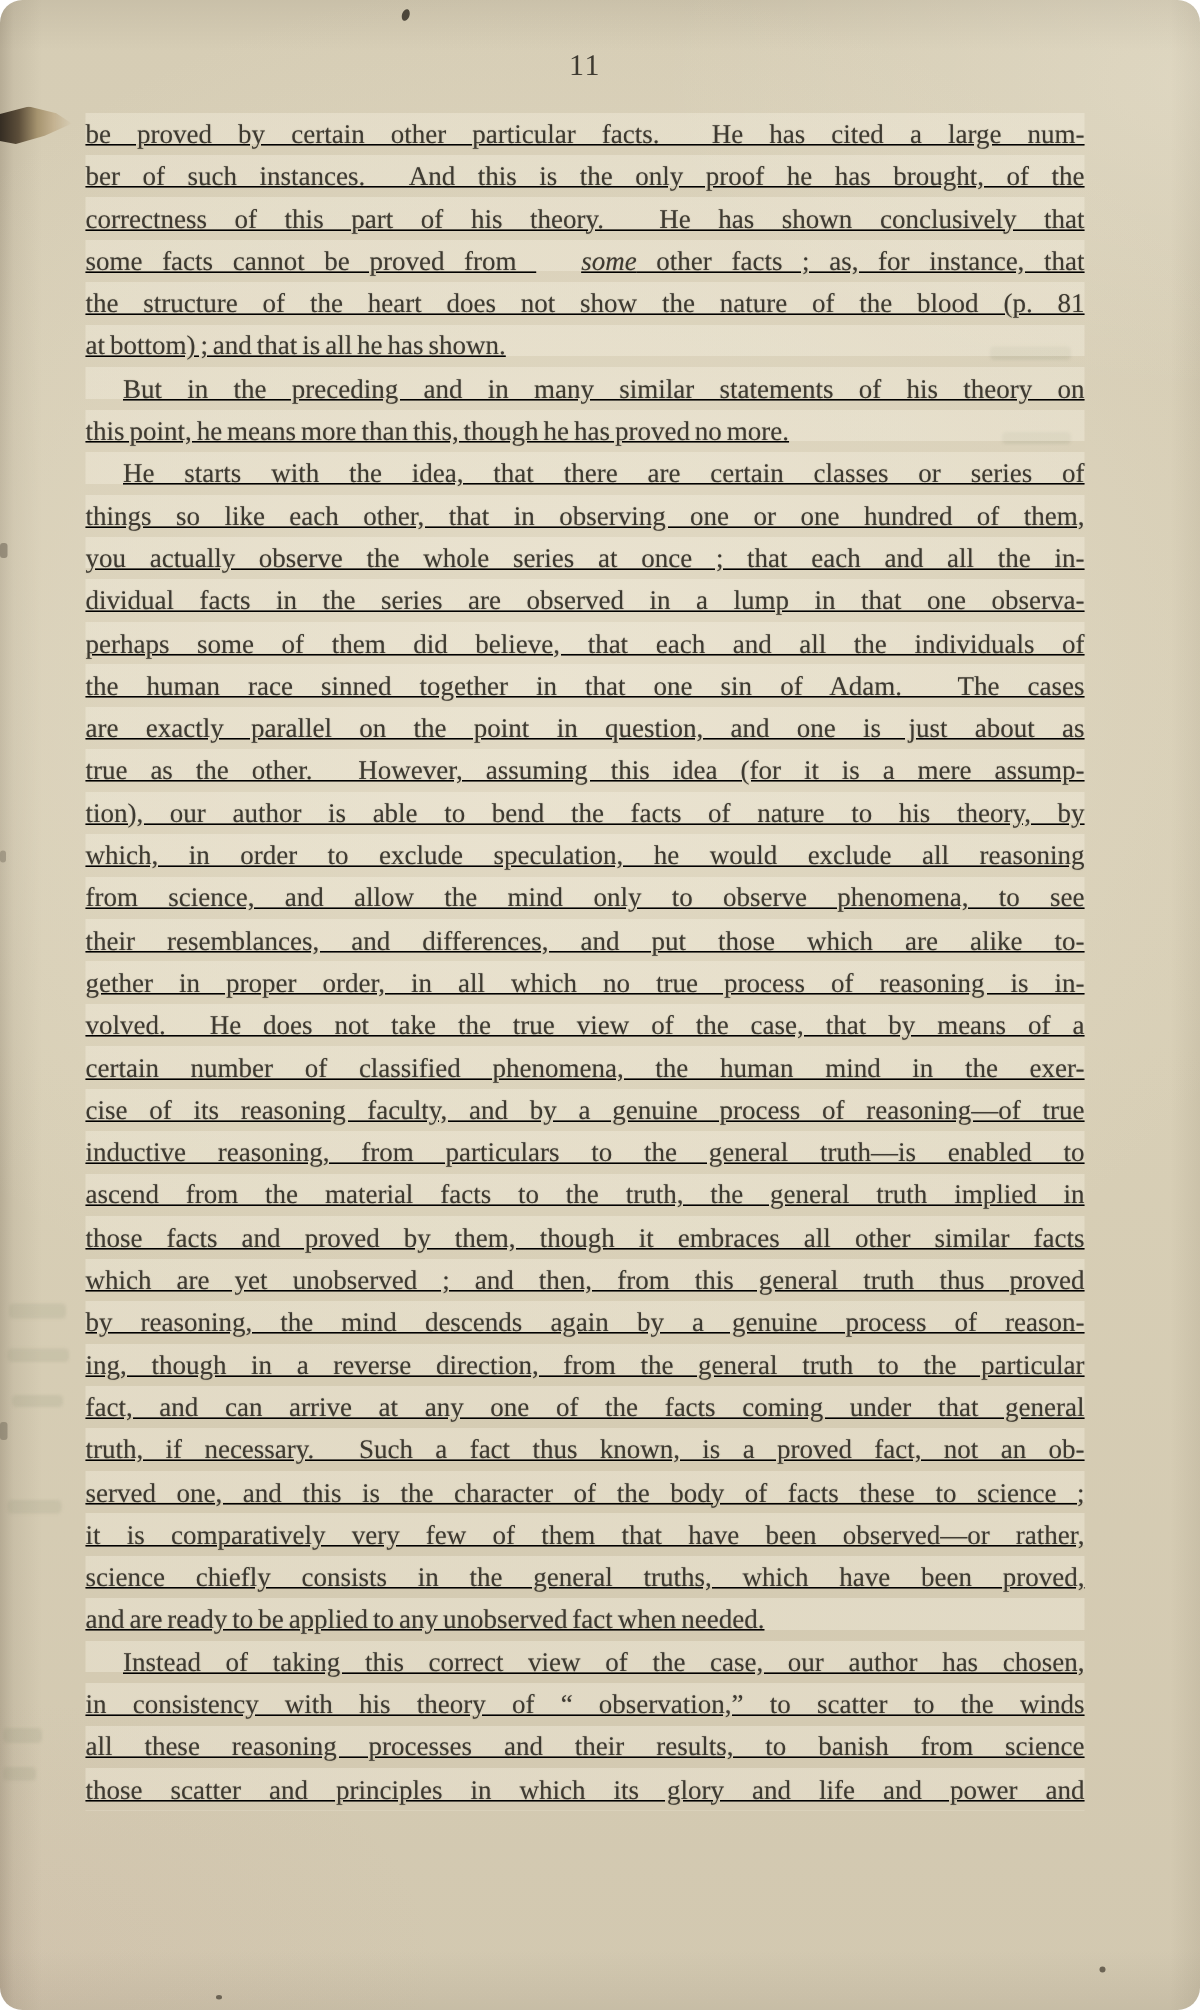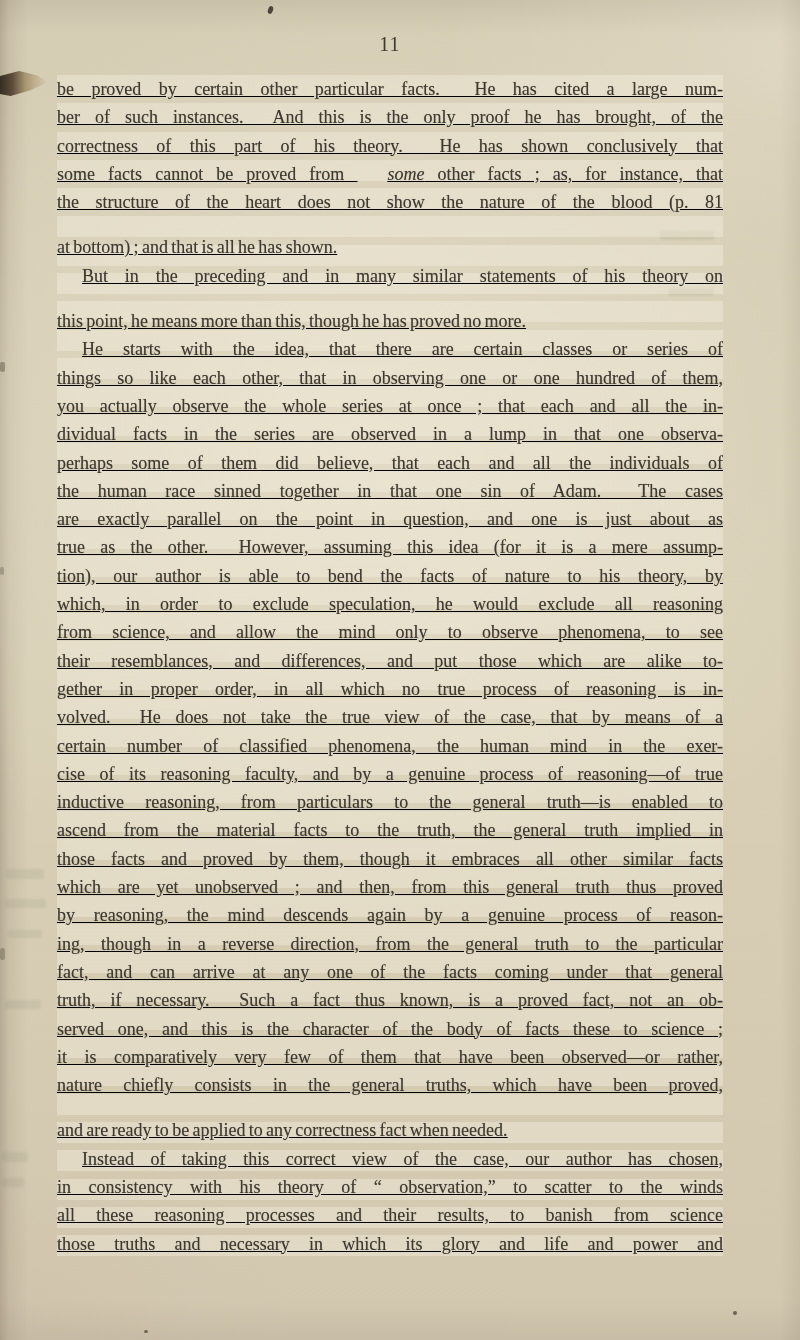--- a/index.html
+++ b/index.html
@@ -18,40 +18,41 @@
     position:absolute;inset:0;
     background:
       radial-gradient(ellipse 420px 260px at 0% 98%, rgba(190,150,140,0.10), rgba(190,150,140,0) 70%),
       radial-gradient(ellipse 560px 320px at 100% 4%, rgba(255,252,240,0.20), rgba(255,252,240,0) 65%),
       radial-gradient(ellipse 860px 760px at 46% 34%, var(--paper-light) 0%, rgba(226,218,197,0) 62%),
       linear-gradient(90deg, rgba(92,78,60,0.26) 0px, rgba(92,78,60,0.10) 9px, rgba(92,78,60,0) 28px),
       linear-gradient(270deg, rgba(96,84,64,0.10) 0px, rgba(96,84,64,0) 20px),
       linear-gradient(180deg, rgba(108,98,80,0.12) 0px, rgba(108,98,80,0) 34px),
       linear-gradient(0deg, rgba(104,92,74,0.10) 0px, rgba(104,92,74,0) 40px),
       linear-gradient(180deg, #d6cdb5 0%, var(--paper) 52%, #d2c8b0 100%);
+    border-radius: 15px;
   }
   .page-number{
     position:absolute;top:33px;left:57px;width:666px;
     text-align:center;font-size:20px;color:var(--ink);
     letter-spacing:1px;
   }
   .text-block{
     position:absolute;left:57px;top:75px;width:666px;
     background:repeating-linear-gradient(180deg,
       rgba(247,242,227,0.38) 0px, rgba(247,242,227,0.38) 21px,
       rgba(247,242,227,0) 21px, rgba(247,242,227,0) 28.3px);
     text-decoration:underline;
   }
   .line{
     height:28.3px;line-height:28.3px;font-size:18px;color:var(--ink);
     text-align:justify;text-align-last:justify;
     word-spacing:-1.2px;
     text-shadow:0 0 0.8px rgba(62,58,49,0.45);
   }
-  .line.end{text-align-last:left;margin-top:17px;}
+  .line.end{text-align-last:left;}
   .line.indent{text-indent:25px;}
   .line em{font-style:italic;margin-left:30px;}
   
   .stain-wedge{
     position:absolute;left:0;top:71px;width:48px;height:25px;
     background:linear-gradient(90deg,#352d23 0%,#5c4e3a 26%,#a6946f 52%,#c3b190 74%,rgba(195,177,144,0) 100%);
     clip-path:polygon(0 20%,40% 0,78% 18%,100% 45%,62% 78%,22% 100%,0 92%);
     filter:blur(0.4px);
   }
   .speck{position:absolute;background:var(--ink-light);border-radius:50%;}
@@ -121,20 +122,20 @@
       <div class="line"><span>inductive reasoning, from particulars to the general truth—is enabled to</span></div>
       <div class="line"><span>ascend from the material facts to the truth, the general truth implied in</span></div>
       <div class="line"><span>those facts and proved by them, though it embraces all other similar facts</span></div>
       <div class="line"><span>which are yet unobserved ; and then, from this general truth thus proved</span></div>
       <div class="line"><span>by reasoning, the mind descends again by a genuine process of reason-</span></div>
       <div class="line"><span>ing, though in a reverse direction, from the general truth to the particular</span></div>
       <div class="line"><span>fact, and can arrive at any one of the facts coming under that general</span></div>
       <div class="line"><span>truth, if necessary.&nbsp; Such a fact thus known, is a proved fact, not an ob-</span></div>
       <div class="line"><span>served one, and this is the character of the body of facts these to science ;</span></div>
       <div class="line"><span>it is comparatively very few of them that have been observed—or rather,</span></div>
-      <div class="line"><span>nature chiefly consists in the general truths, which have been proved,</span></div>
-      <div class="line end"><span>and are ready to be applied to any correctness fact when needed.</span></div>
+      <div class="line"><span>science chiefly consists in the general truths, which have been proved,</span></div>
+      <div class="line end"><span>and are ready to be applied to any unobserved fact when needed.</span></div>
       <div class="line indent"><span>Instead of taking this correct view of the case, our author has chosen,</span></div>
       <div class="line"><span>in consistency with his theory of “ observation,” to scatter to the winds</span></div>
       <div class="line"><span>all these reasoning processes and their results, to banish from science</span></div>
-      <div class="line"><span>those truths and necessary in which its glory and life and power and</span></div>
+      <div class="line"><span>those scatter and principles in which its glory and life and power and</span></div>
     </div>
 </div>
 
 </body></html>

